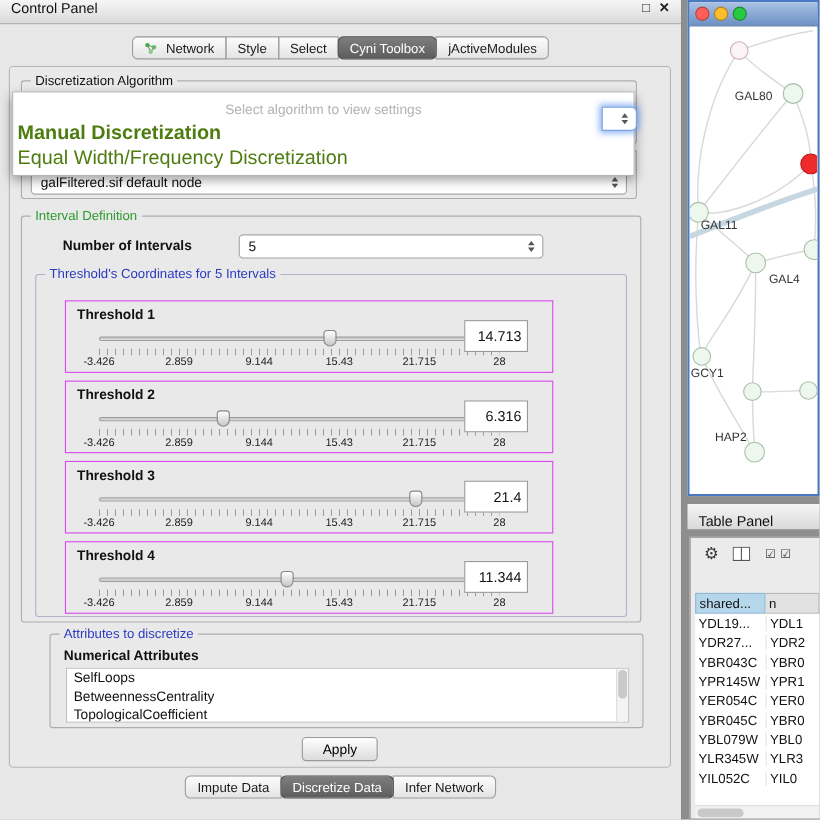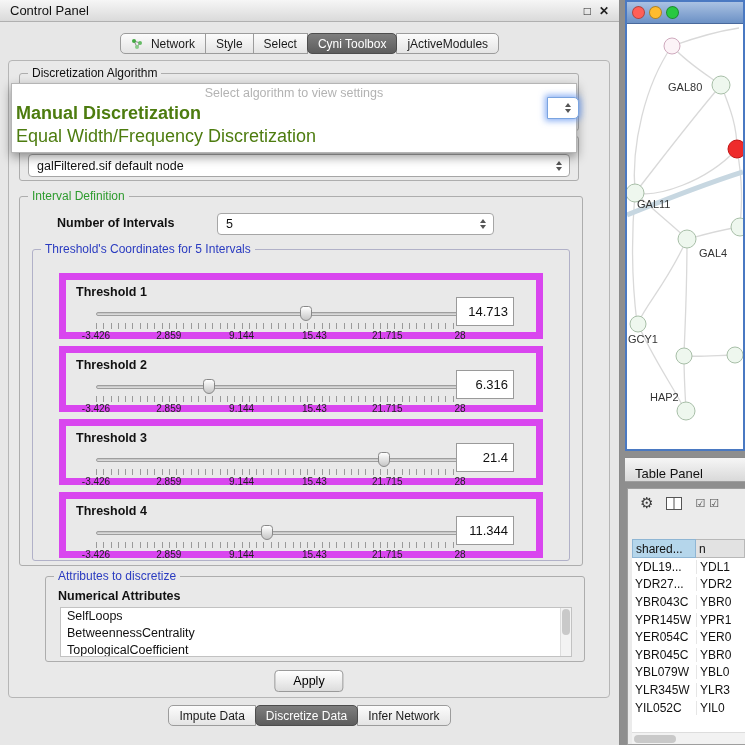--- a/index.html
+++ b/index.html
@@ -4,21 +4,21 @@
 <style>
   * { box-sizing: border-box; margin: 0; padding: 0; }
   html,body { width:745px; height:745px; }
   body {
     position:relative; background:#8e8e8e; overflow:hidden;
     font-family:"Liberation Sans", sans-serif; color:#111;
   }
   
   .control-panel { position:absolute; left:0; top:0; width:620px; height:745px;
     background:#e7e7e7; border-right:1px solid #8a8a8a; }
-  .cp-titlebar { height:22px; display:flex; align-items:center; padding:10px 10px;
+  .cp-titlebar { height:22px; display:flex; align-items:flex-start; padding:0 10px;
     background:linear-gradient(#f6f6f6,#dadada); border-bottom:1px solid #b0b0b0;
     font-size:13px; }
   .cp-titlebar .spacer { flex:1; }
   .win-glyph { font-size:12px; color:#222; margin-left:8px; cursor:default; }
   .cp-body { position:absolute; top:23px; left:0; right:0; bottom:0; background:#e7e7e7; }
 
   
   .tabs { position:absolute; left:0; right:0; display:flex; justify-content:center; }
   .tabs.top { top:10px; }
   .tabs.bottom { top:682px; }
@@ -47,39 +47,39 @@
     display:flex; flex-direction:column; align-items:center; justify-content:center; }
   .arr-up { width:0; height:0; border-left:3.5px solid transparent; border-right:3.5px solid transparent;
     border-bottom:4.5px solid #555; margin-bottom:2px; }
   .arr-down { width:0; height:0; border-left:3.5px solid transparent; border-right:3.5px solid transparent;
     border-top:4.5px solid #555; }
 
   
   #grp-algo { left:10px; top:12px; width:560px; height:58px; }
   #algo-popup { position:absolute; left:2px; top:22px; width:566px; z-index:5;
     background:#fff; border:1px solid #b5b5b5; box-shadow:0 4px 10px rgba(0,0,0,.40);
-    padding:2px 0 4px; }
+    padding:9px 0 4px; }
   .popup-placeholder { text-align:center; color:#b3b3b3; font-size:12.5px; height:16px; }
   .popup-opt { font-size:18px; padding:1px 4px; color:#4d7c0f; }
   .popup-opt.bold { font-weight:bold; }
   #combo-fragment { position:absolute; left:538px; top:36px; width:32px; height:22px; z-index:6;
     background:#fff; border:1px solid #7aa4e0; border-radius:0 5px 5px 0;
     box-shadow:0 0 6px 2px rgba(100,150,240,.75); }
 
   #grp-tabledata { left:10px; top:75px; width:560px; height:45px; }
   #combo-table { left:8px; top:17px; right:8px; height:23px; }
 
   
   #grp-interval { left:10px; top:135px; width:564px; height:370px; }
   #num-label { position:absolute; left:37px; top:19px; font-size:12.5px; font-weight:bold; }
   #combo-num { left:197px; top:16px; width:277px; height:22px; }
   #grp-thr { position:absolute; left:12px; top:52px; width:538px; height:312px;
     border:1px solid #b1b1c8; border-radius:3px; }
-  .thr-panel { position:absolute; left:26px; width:484px; height:66px;
-    border:7px solid #d946ef; background:#e9e9e9;padding-left:41px; }
+  .thr-panel { position:absolute; left:26px; width:444px; height:66px;
+    border:1px solid #d946ef; background:#e9e9e9;padding-left:41px; }
   .thr-label { position:absolute; left:10px; top:5px; font-size:12.5px; font-weight:bold; }
   .slider { position:absolute; left:30px; top:26px; width:364px; height:36px; }
   .track { position:absolute; left:0; right:0; top:6px; height:4px; border-radius:3px;
     background:linear-gradient(#c0c0c0,#e2e2e2); border:1px solid #9e9e9e; }
   .thumb { position:absolute; top:0; width:12px; height:15px; z-index:2;
     background:linear-gradient(#ffffff,#c6c6c6); border:1px solid #888;
     border-radius:4px 4px 7px 7px; }
   .ticks { position:absolute; left:0; right:0; top:17px; height:6px;
     background:repeating-linear-gradient(to right,#9a9a9a 0 1px,transparent 1px 7.28px); }
   .scale { position:absolute; left:0; right:0; top:24px; height:12px; font-size:10px; color:#222; }

